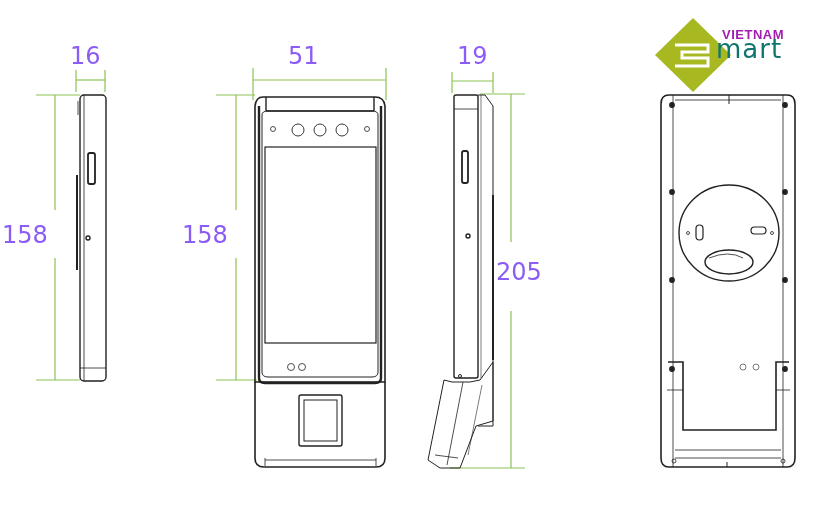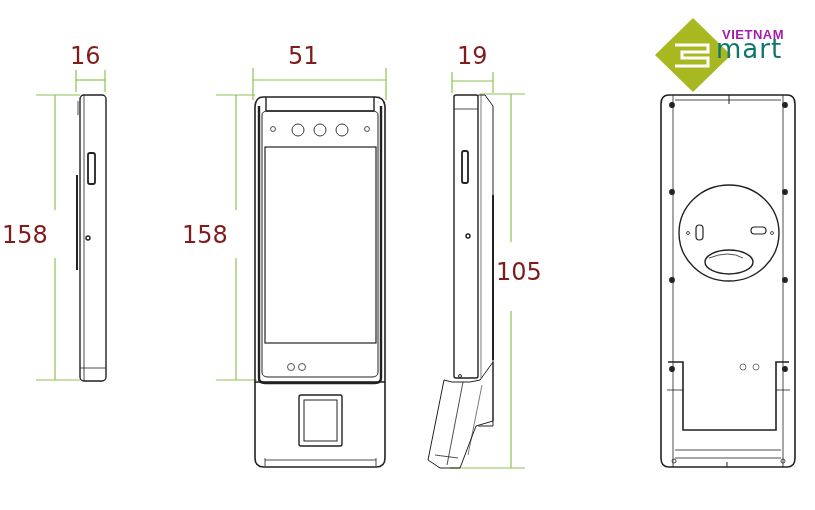--- a/index.html
+++ b/index.html
@@ -1,17 +1,17 @@
 <!DOCTYPE html>
 <html><head>
 <meta charset="utf-8">
 <style>
   html,body{margin:0;padding:0;background:#ffffff;}
   body{width:815px;height:510px;position:relative;overflow:hidden;font-family:"DejaVu Sans",sans-serif;}
-  .dim-label{position:absolute;color:#7f1d1d;font-size:24px;line-height:1;}
+  .dim-label{position:absolute;color:#8b5cf6;font-size:24px;line-height:1;}
   svg{position:absolute;left:0;top:0;}
   .logo-text-top{position:absolute;left:722px;top:27px;font-family:"Liberation Sans",sans-serif;font-weight:bold;font-size:13px;color:#a21caf;letter-spacing:0.5px;}
   .logo-text-bottom{position:absolute;left:716px;top:34px;font-family:"DejaVu Sans",sans-serif;font-size:26px;color:#0f766e;letter-spacing:1px;}
 </style>
 </head>
 <body>
 
 <svg width="815" height="510" viewBox="0 0 815 510">
   <g stroke="#8cc152" stroke-width="1.2" fill="none">
 
@@ -128,16 +128,16 @@
     <polygon points="693,18 731,55 693,92 655,55" fill="#a8b820"></polygon>
     <path d="M675 45 H708 V52 H682 V58 H708 V66 H675" stroke="#fff" stroke-width="3" fill="none"></path>
   </g>
 </svg>
 
 <div class="dim-label" style="left:70px;top:44px;">16</div>
 <div class="dim-label" style="left:2px;top:223px;">158</div>
 <div class="dim-label" style="left:288px;top:44px;">51</div>
 <div class="dim-label" style="left:182px;top:223px;">158</div>
 <div class="dim-label" style="left:457px;top:44px;">19</div>
-<div class="dim-label" style="left:496px;top:260px;">105</div>
+<div class="dim-label" style="left:496px;top:260px;">205</div>
 
 <div class="logo-text-top">VIETNAM</div>
 <div class="logo-text-bottom">mart</div>
 
 </body></html>

